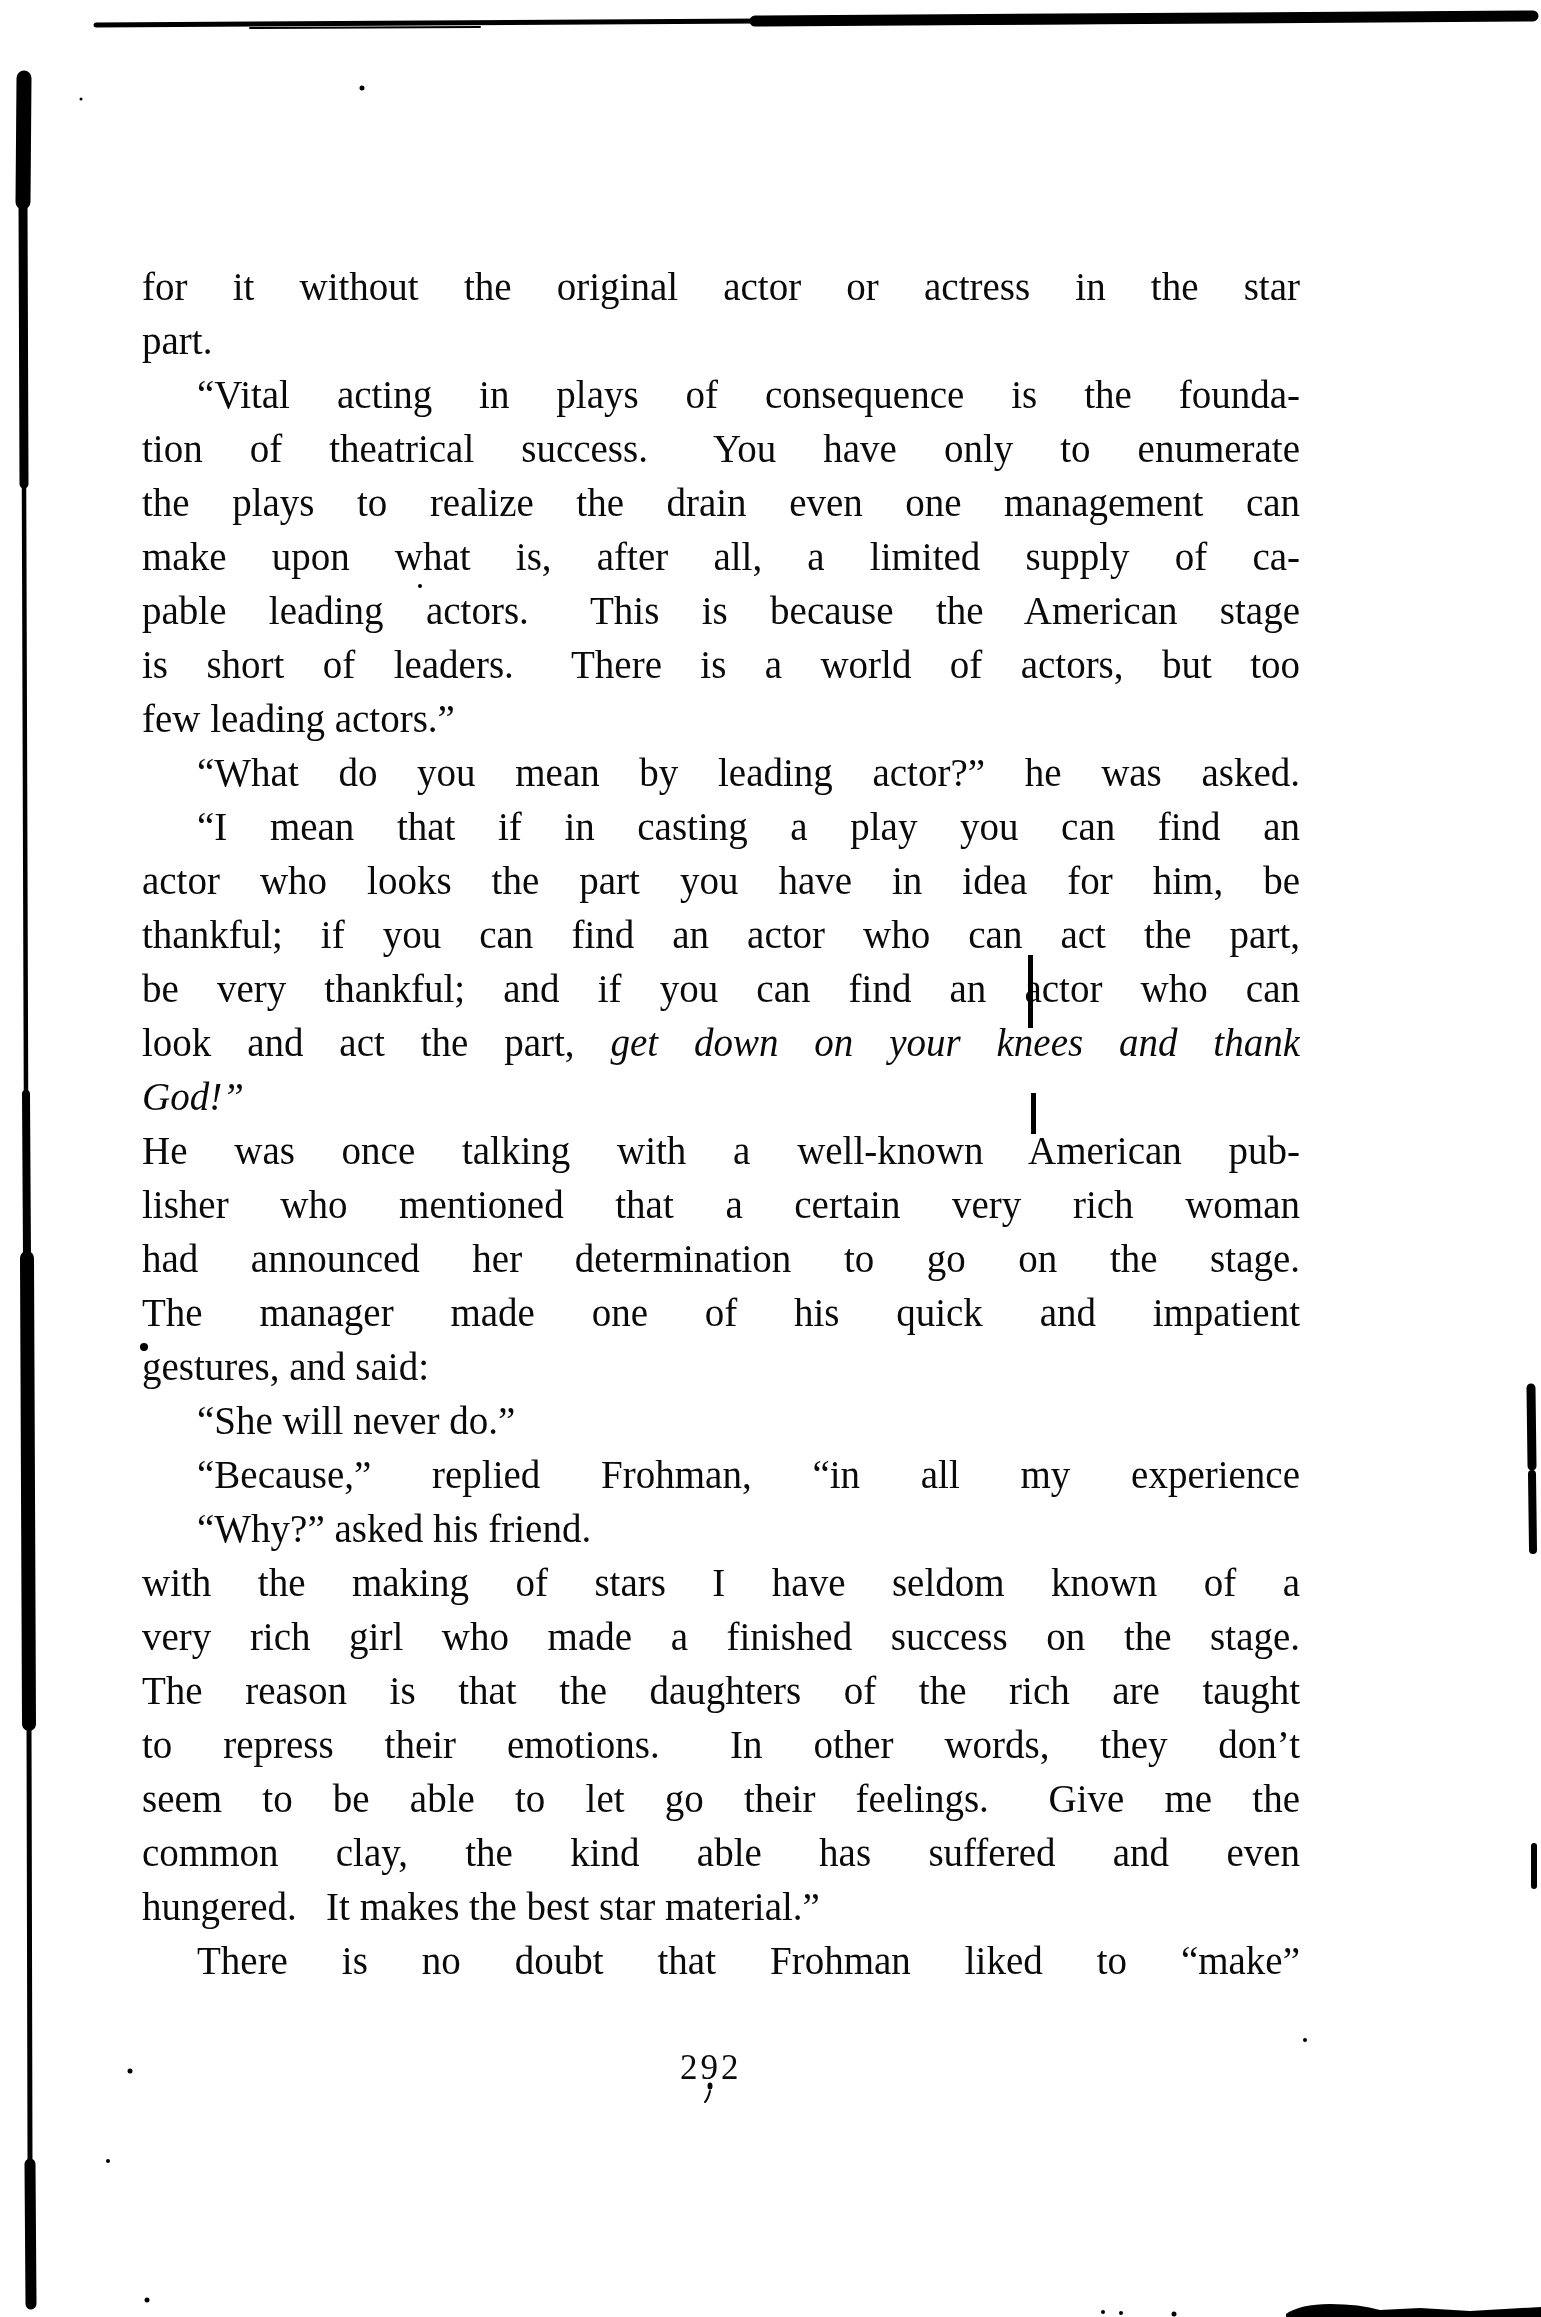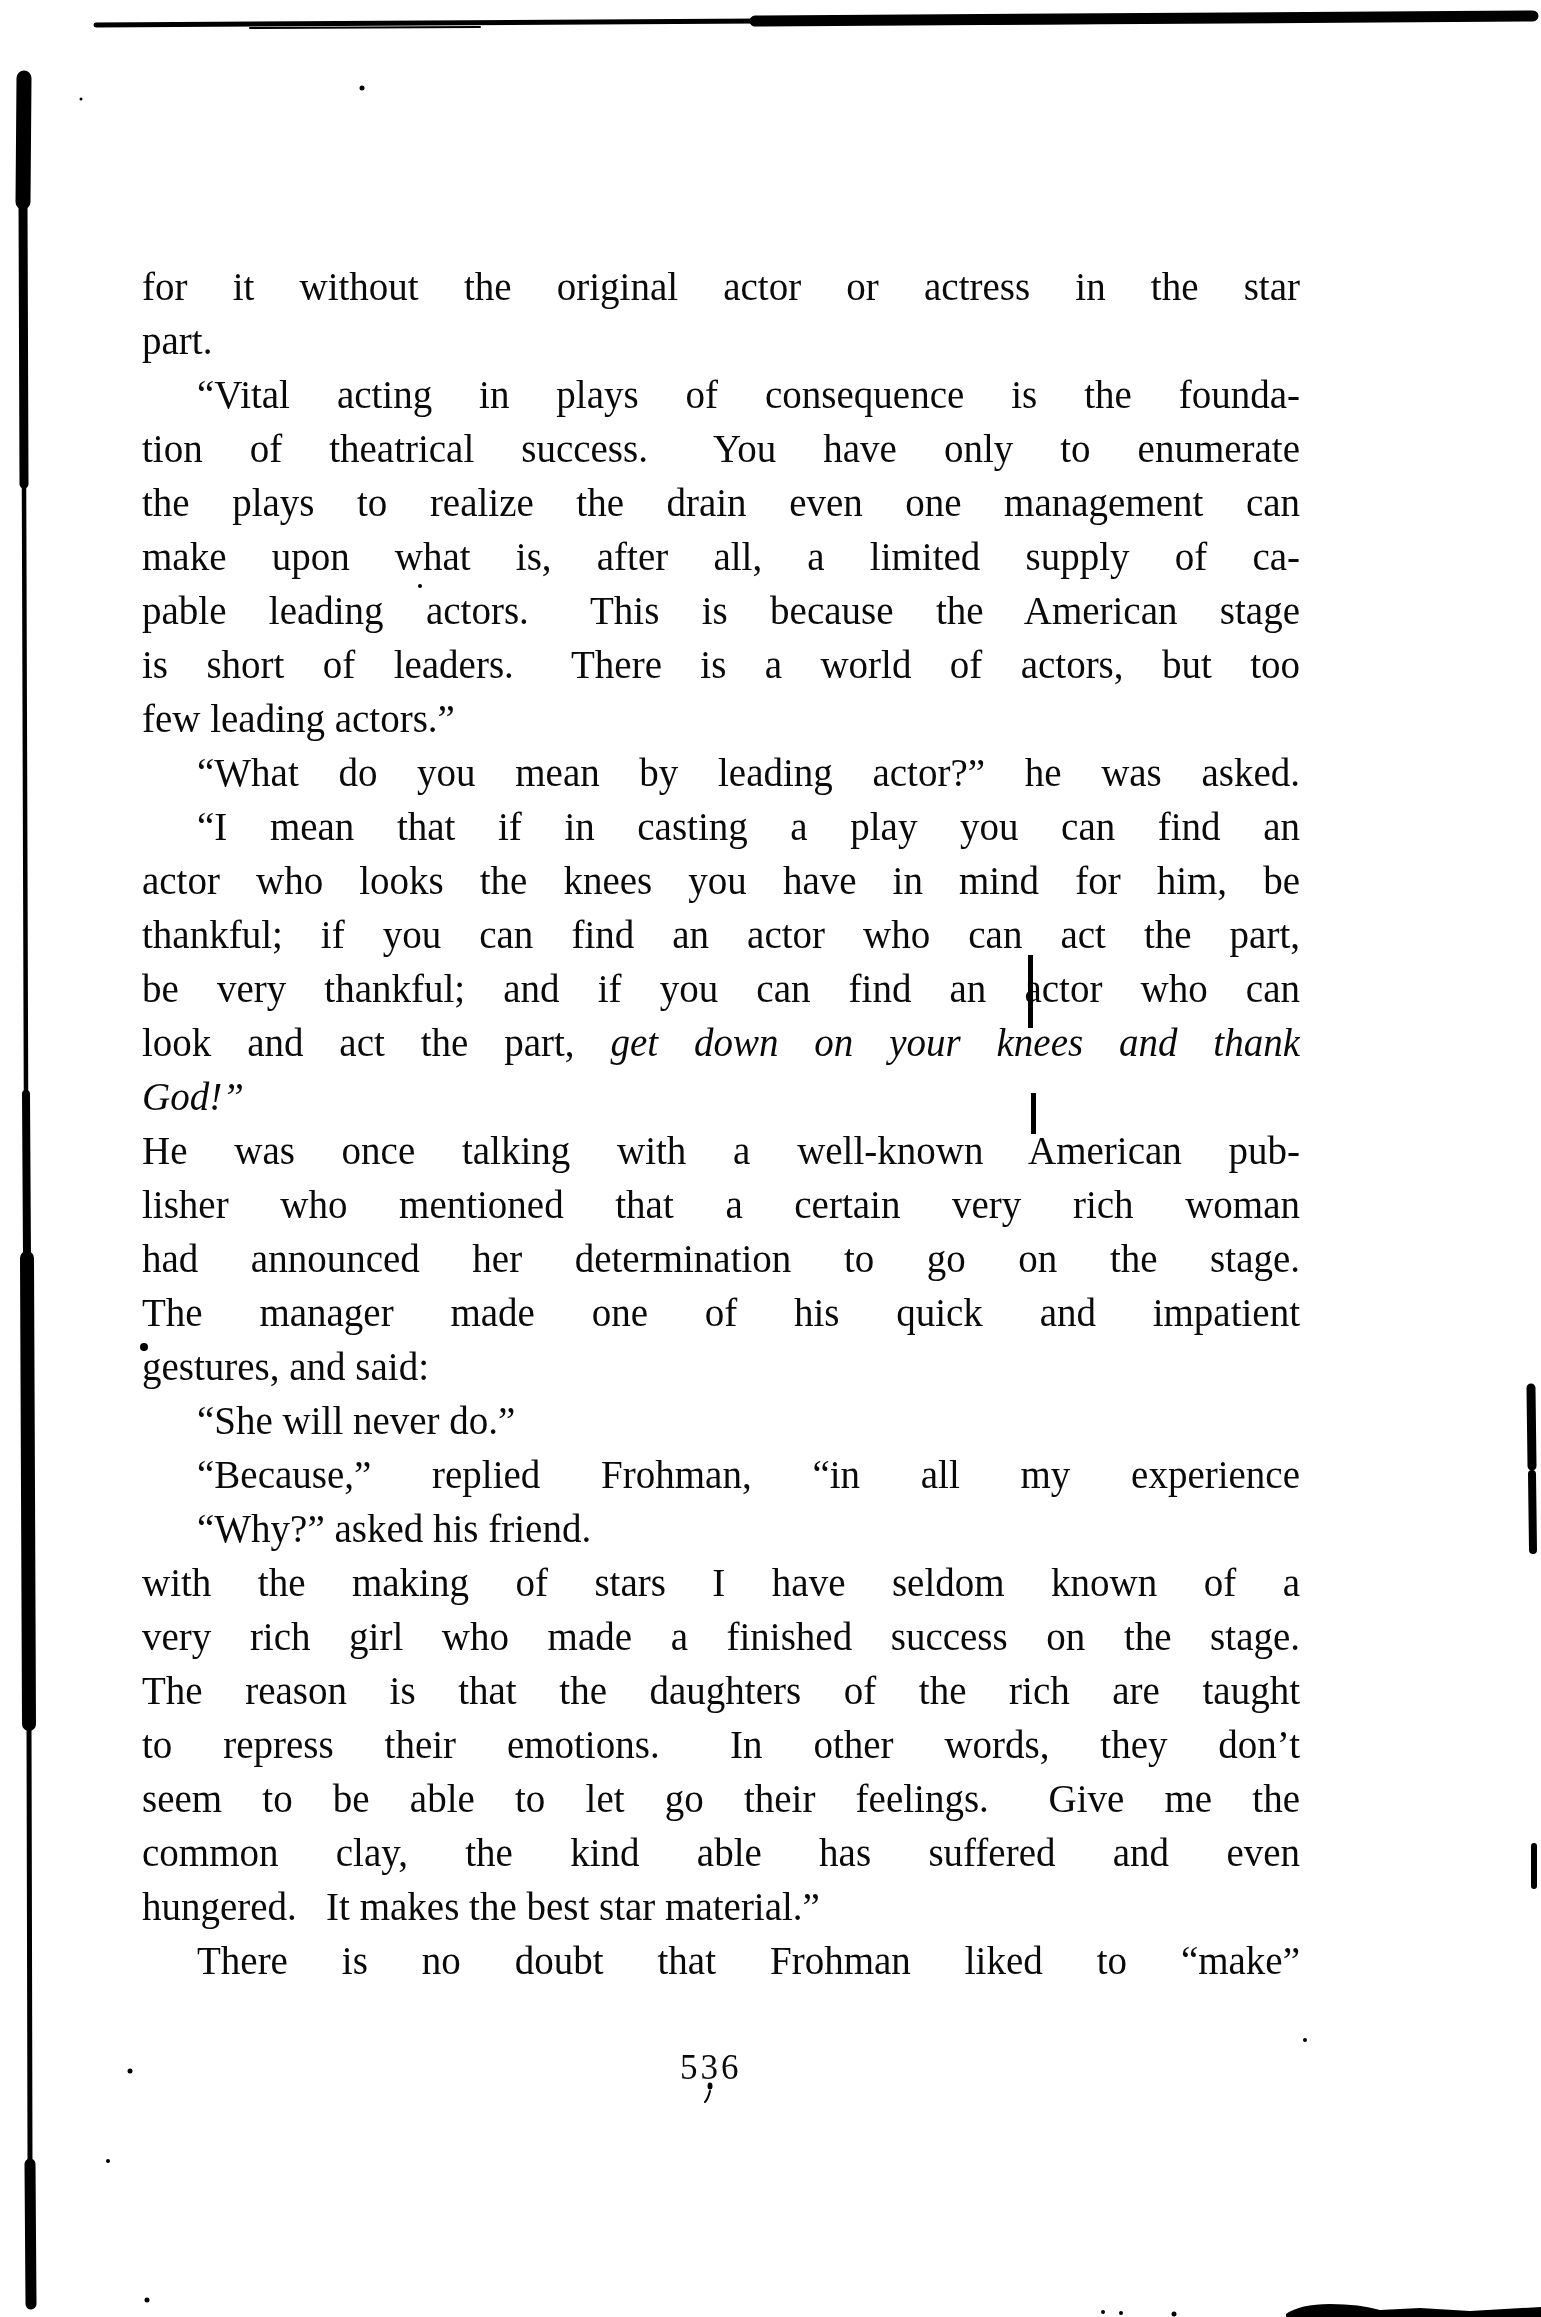--- a/index.html
+++ b/index.html
@@ -62,21 +62,21 @@
       <div class="line"><span>part.</span></div>
       <div class="line just"><span class="indent"></span><span>“Vital acting in plays of consequence is the founda-</span><span class="fill"></span></div>
       <div class="line just"><span>tion of theatrical success.  You have only to enumerate</span><span class="fill"></span></div>
       <div class="line just"><span>the plays to realize the drain even one management can</span><span class="fill"></span></div>
       <div class="line just"><span>make upon what is, after all, a limited supply of ca-</span><span class="fill"></span></div>
       <div class="line just"><span>pable leading actors.  This is because the American stage</span><span class="fill"></span></div>
       <div class="line just"><span>is short of leaders.  There is a world of actors, but too</span><span class="fill"></span></div>
       <div class="line"><span>few leading actors.”</span></div>
       <div class="line just"><span class="indent"></span><span>“What do you mean by leading actor?” he was asked.</span><span class="fill"></span></div>
       <div class="line just"><span class="indent"></span><span>“I mean that if in casting a play you can find an</span><span class="fill"></span></div>
-      <div class="line just"><span>actor who looks the knees you have in mind for him, be</span><span class="fill"></span></div>
+      <div class="line just"><span>actor who looks the part you have in idea for him, be</span><span class="fill"></span></div>
       <div class="line just"><span>thankful; if you can find an actor who can act the part,</span><span class="fill"></span></div>
       <div class="line just"><span>be very thankful; and if you can find an actor who can</span><span class="fill"></span></div>
       <div class="line just"><span>look and act the part, </span><span class="it">get down on your knees and thank</span><span class="fill"></span></div>
       <div class="line"><span class="it">God!”</span></div>
       <div class="line just"><span>He was once talking with a well-known American pub-</span><span class="fill"></span></div>
       <div class="line just"><span>lisher who mentioned that a certain very rich woman</span><span class="fill"></span></div>
       <div class="line just"><span>had announced her determination to go on the stage.</span><span class="fill"></span></div>
       <div class="line just"><span>The manager made one of his quick and impatient</span><span class="fill"></span></div>
       <div class="line"><span>gestures, and said:</span></div>
       <div class="line"><span class="indent"></span><span>“She will never do.”</span></div>
@@ -85,21 +85,21 @@
       <div class="line just"><span>with the making of stars I have seldom known of a</span><span class="fill"></span></div>
       <div class="line just"><span>very rich girl who made a finished success on the stage.</span><span class="fill"></span></div>
       <div class="line just"><span>The reason is that the daughters of the rich are taught</span><span class="fill"></span></div>
       <div class="line just"><span>to repress their emotions.  In other words, they don’t</span><span class="fill"></span></div>
       <div class="line just"><span>seem to be able to let go their feelings.  Give me the</span><span class="fill"></span></div>
       <div class="line just"><span>common clay, the kind able has suffered and even</span><span class="fill"></span></div>
       <div class="line"><span>hungered.  It makes the best star material.”</span></div>
       <div class="line just"><span class="indent"></span><span>There is no doubt that Frohman liked to “make”</span><span class="fill"></span></div>
     </div>
 
-  <div class="page-number">536</div>
+  <div class="page-number">292</div>
 
   <svg class="artifacts" width="1541" height="2317" viewBox="0 0 1541 2317" xmlns="http://www.w3.org/2000/svg">
     <g stroke="#000" fill="none" stroke-linecap="round">
       <path d="M96,25 L760,21" stroke-width="5"></path>
       <path d="M755,21 L1533,16" stroke-width="11"></path>
       <path d="M250,28 L480,27" stroke-width="2"></path>
       <path d="M950,24 L1100,23" stroke-width="2"></path>
     </g>
     <g stroke="#000" fill="none" stroke-linecap="round">
       <path d="M24,78 L23,202" stroke-width="15"></path>

